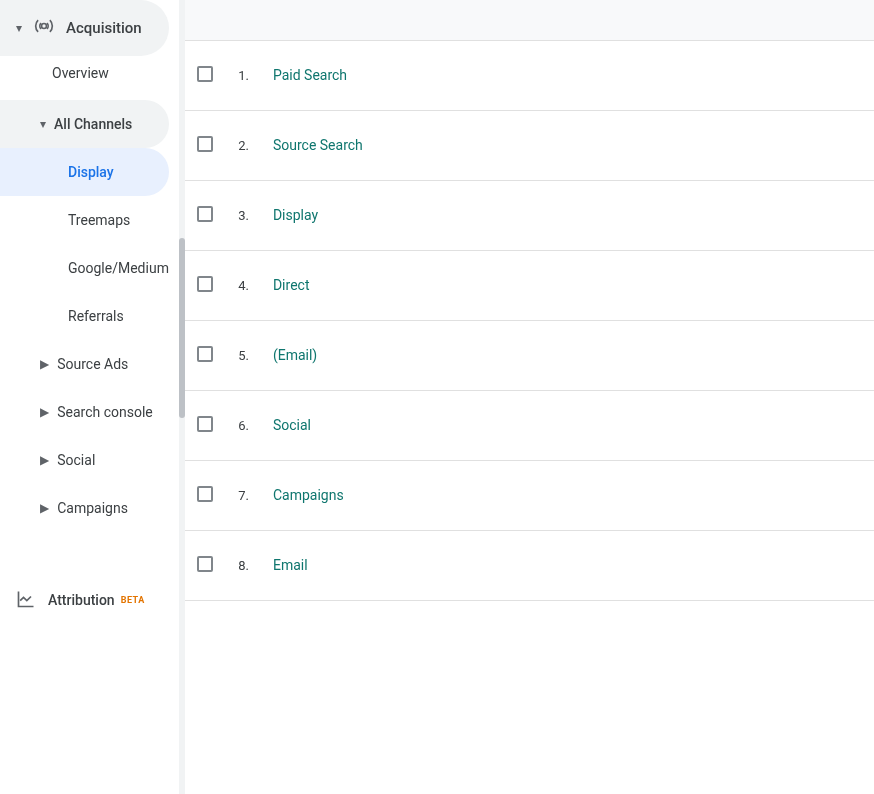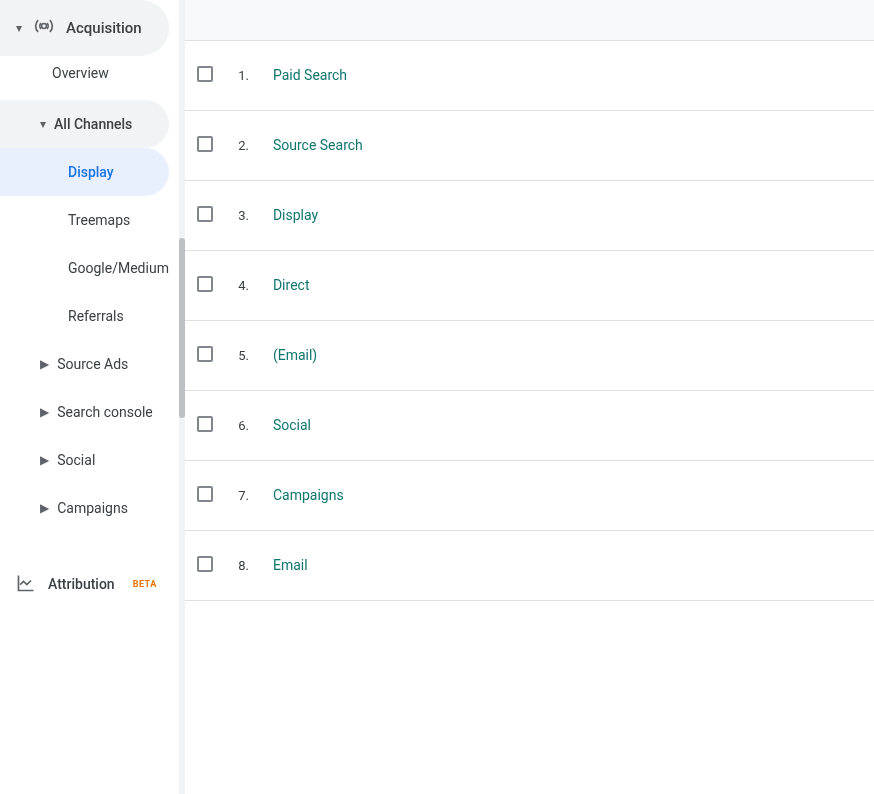--- a/index.html
+++ b/index.html
@@ -98,29 +98,29 @@
     .attribution-item {
       display: flex;
       align-items: center;
       padding: 0 16px;
       height: 56px;
       cursor: pointer;
       color: #3c4043;
       font-size: 14px;
       font-weight: 500;
       position: absolute;
-      bottom: 16px;
+      bottom: 0;
       width: 505px;
     }
 
     .beta-badge {
       font-size: 9px;
       font-weight: 700;
       color: #e37400;
-      margin-left: 18px;
+      margin-left: 6px;
       letter-spacing: 0.5px;
     }
 
     
     .sidebar-content {
       position: relative;
       height: 794px;
     }
 
     .sidebar-scroll {

